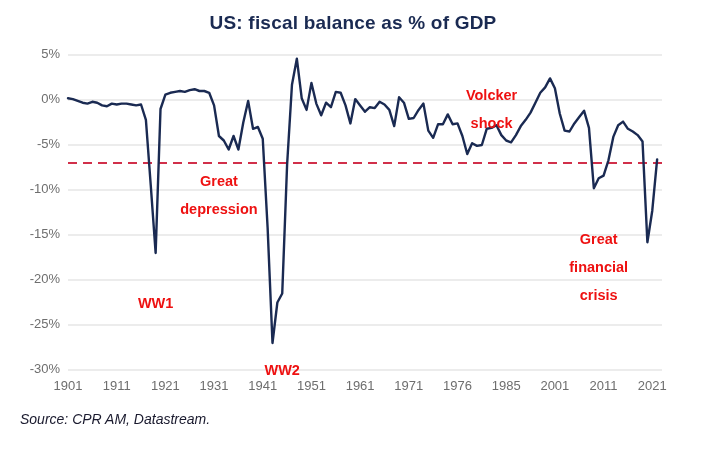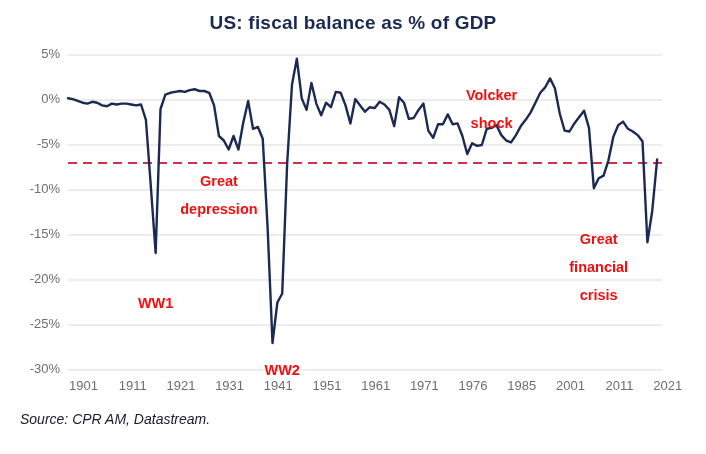--- a/index.html
+++ b/index.html
@@ -39,21 +39,21 @@
   .ytick {
     position: absolute;
     text-align: right;
     font-size: 13px;
     color: #6e6e6e;
     width: 52px;
     white-space: nowrap;
   }
   .xtick {
     position: absolute;
-    text-align: right;
+    text-align: center;
     font-size: 13px;
     color: #6e6e6e;
     width: 60px;
     white-space: nowrap;
   }
   .annot {
     position: absolute;
     color: #ee1111;
     font-size: 14.5px;
     font-weight: bold;

